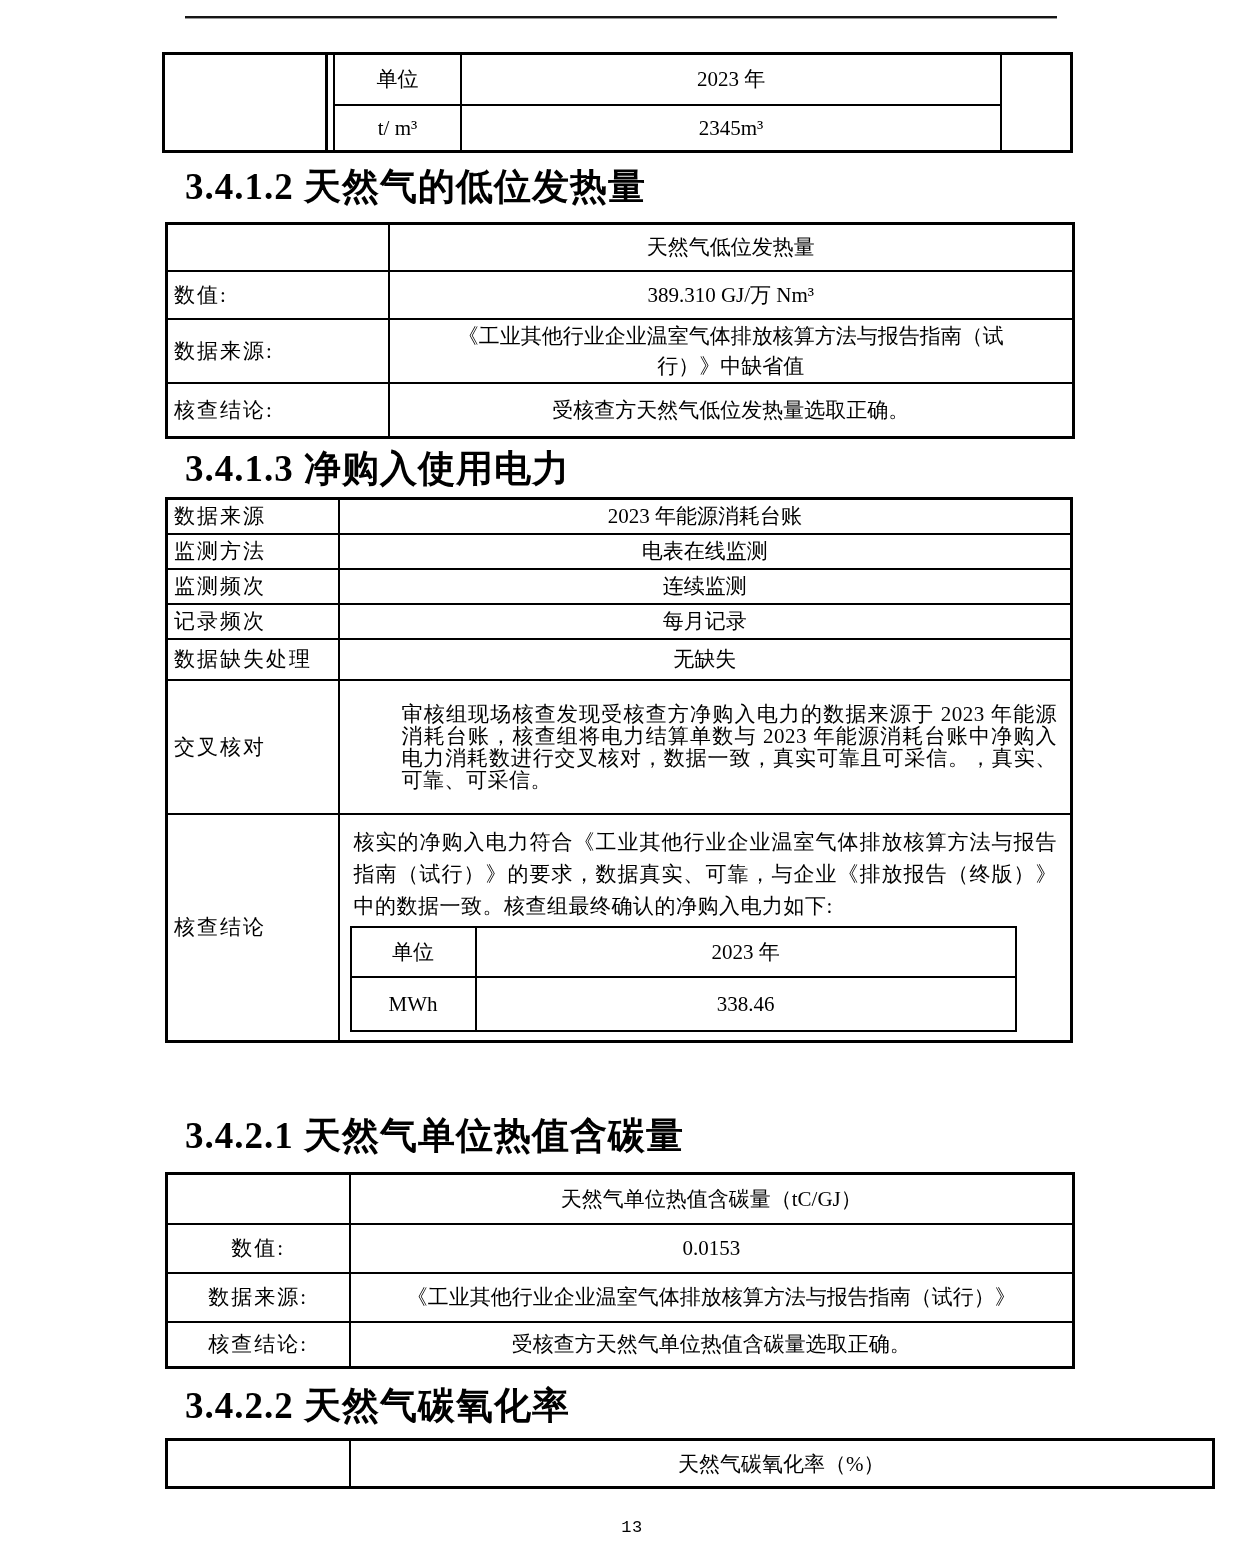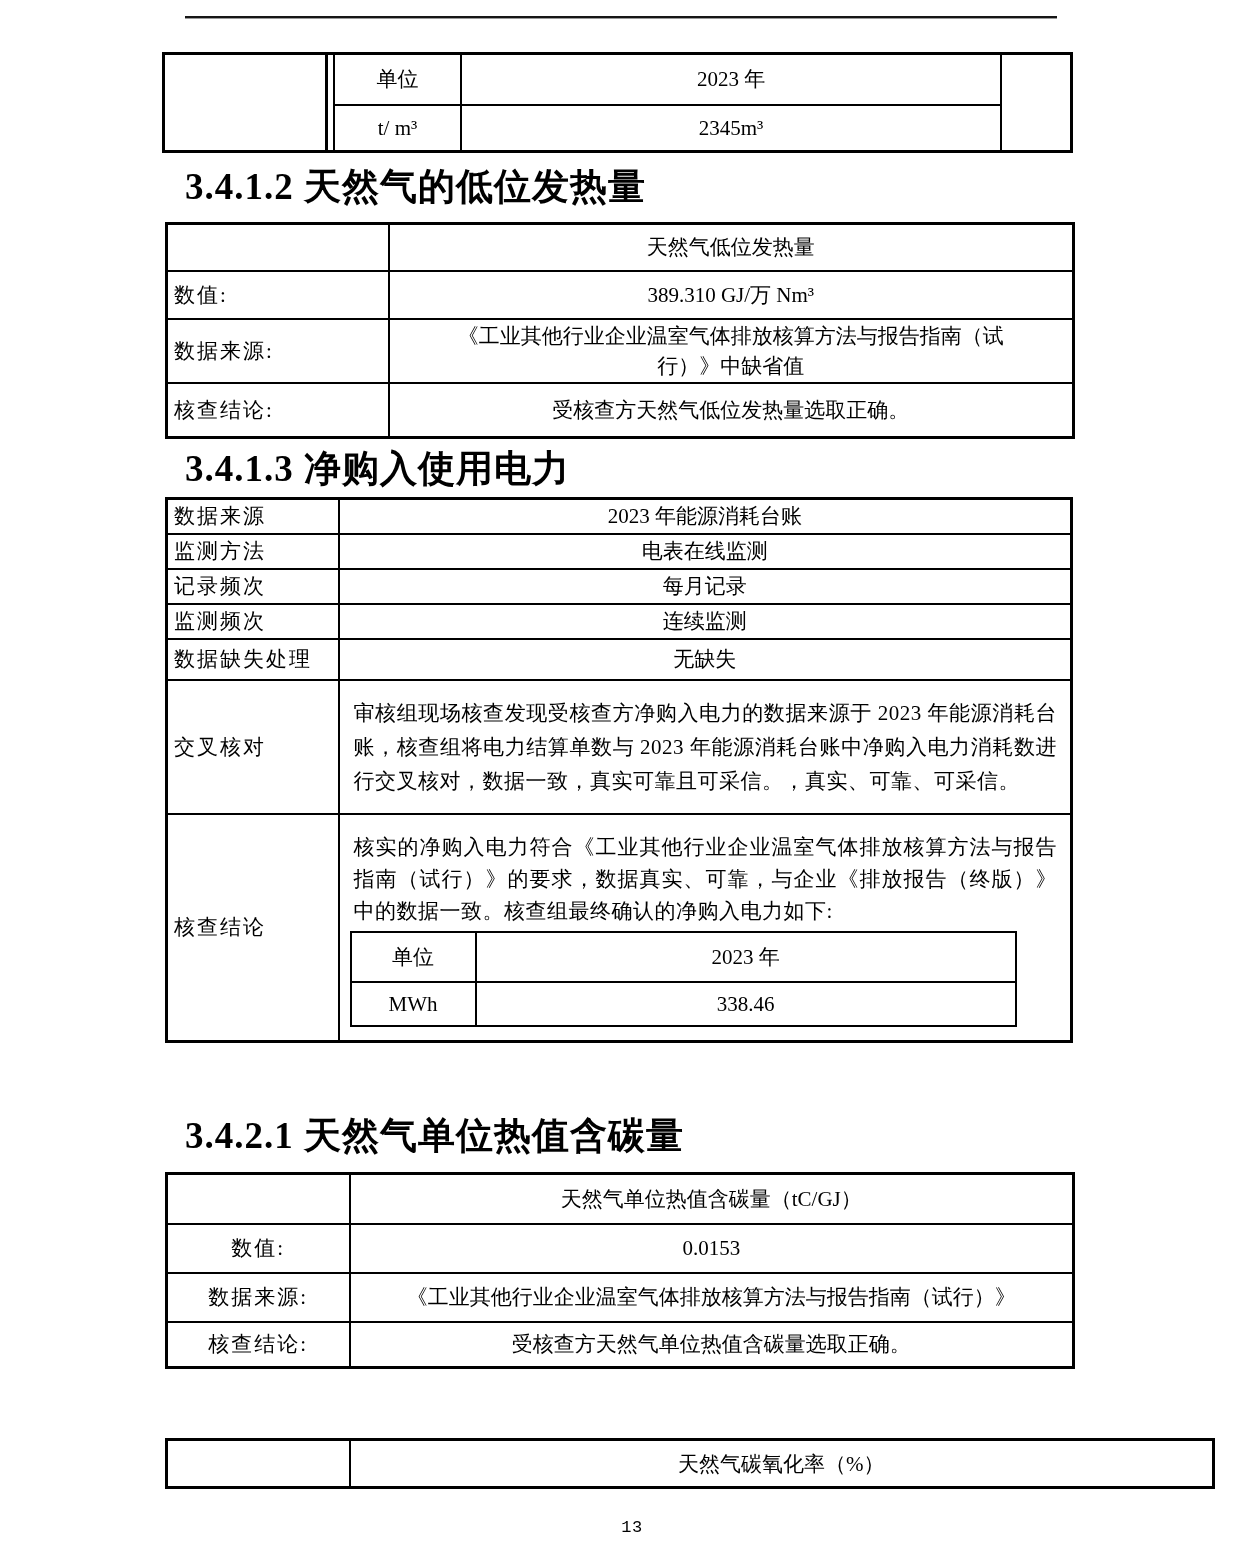--- a/index.html
+++ b/index.html
@@ -19,21 +19,21 @@
   }
   
   table.doc { border-collapse:collapse; table-layout:fixed; position:absolute; }
   table.doc { border:3px solid #000; }
   table.doc td { border:2px solid #000; font-size:21px; vertical-align:middle; padding:1px 6px; overflow:hidden; }
   td.val { text-align:center; }
   td.lab { text-align:left; padding-left:13px; letter-spacing:2px; }
   td.lab-c { text-align:center; letter-spacing:2px; }
   td.top-cell { vertical-align:top; }
   .wrap-center { line-height:30px; padding:0 58px; }
-  .justify-text { text-align:justify; line-height:34px; padding:1px 13px 0 14px; letter-spacing:0.5px; }
+  .justify-text { text-align:justify; line-height:22px; padding:1px 13px 0 14px; letter-spacing:0.5px;margin-left:48px; }
   .concl-text { text-align:justify; line-height:32px; padding:4px 13px 0 14px; letter-spacing:0.5px; }
 
   
   .outer-box {
     position:absolute; left:162px; top:52px; width:911px; height:101px;
     border:3px solid #000; box-sizing:border-box;
   }
   .outer-divider { position:absolute; left:160px; top:0; bottom:0; width:3px; background:#000; }
   table.nested-top {
     position:absolute; left:333px; top:52px; width:669px; height:101px;
@@ -119,26 +119,26 @@
     <tbody>
         <tr style="height:35px">
       <td class="lab">数据来源</td>
       <td class="val">2023 年能源消耗台账</td>
     </tr>
     <tr style="height:35px">
       <td class="lab">监测方法</td>
       <td class="val">电表在线监测</td>
     </tr>
     <tr style="height:35px">
+      <td class="lab">监测频次</td>
+      <td class="val">连续监测</td>
+    </tr>
+    <tr style="height:35px">
       <td class="lab">记录频次</td>
       <td class="val">每月记录</td>
-    </tr>
-    <tr style="height:35px">
-      <td class="lab">监测频次</td>
-      <td class="val">连续监测</td>
     </tr>
     <tr style="height:41px">
       <td class="lab">数据缺失处理</td>
       <td class="val">无缺失</td>
     </tr>
     <tr style="height:134px">
       <td class="lab">交叉核对</td>
       <td class="top-cell" style="padding:0">
         <div class="justify-text">审核组现场核查发现受核查方净购入电力的数据来源于 2023 年能源消耗台账，核查组将电力结算单数与 2023 年能源消耗台账中净购入电力消耗数进行交叉核对，数据一致，真实可靠且可采信。，真实、可靠、可采信。</div>
       </td>
@@ -150,21 +150,21 @@
         <table class="nested-elec">
           <colgroup>
                 <col style="width:125px">
                 <col>
               </colgroup>
           <tbody>
                 <tr style="height:50px">
             <td>单位</td>
             <td>2023 年</td>
           </tr>
-          <tr style="height:44px">
+          <tr style="height:54px">
             <td>MWh</td>
             <td>338.46</td>
           </tr>
         </tbody>
             </table>
       </td>
     </tr>
   </tbody>
     </table>
 
@@ -189,20 +189,21 @@
       <td class="lab-c">数据来源:</td>
       <td class="val">《工业其他行业企业温室气体排放核算方法与报告指南（试行）》</td>
     </tr>
     <tr style="height:46px">
       <td class="lab-c">核查结论:</td>
       <td class="val">受核查方天然气单位热值含碳量选取正确。</td>
     </tr>
   </tbody>
     </table>
 
+  <div class="heading" style="top:1390px">3.4.2.2 天然气碳氧化率</div>
 
   <table class="doc" style="left:165px; top:1438px; width:1050px">
     <colgroup>
         <col style="width:183px">
         <col>
       </colgroup>
     <tbody>
         <tr style="height:48px">
       <td class="lab-c"></td>
       <td class="val">天然气碳氧化率（%）</td>

